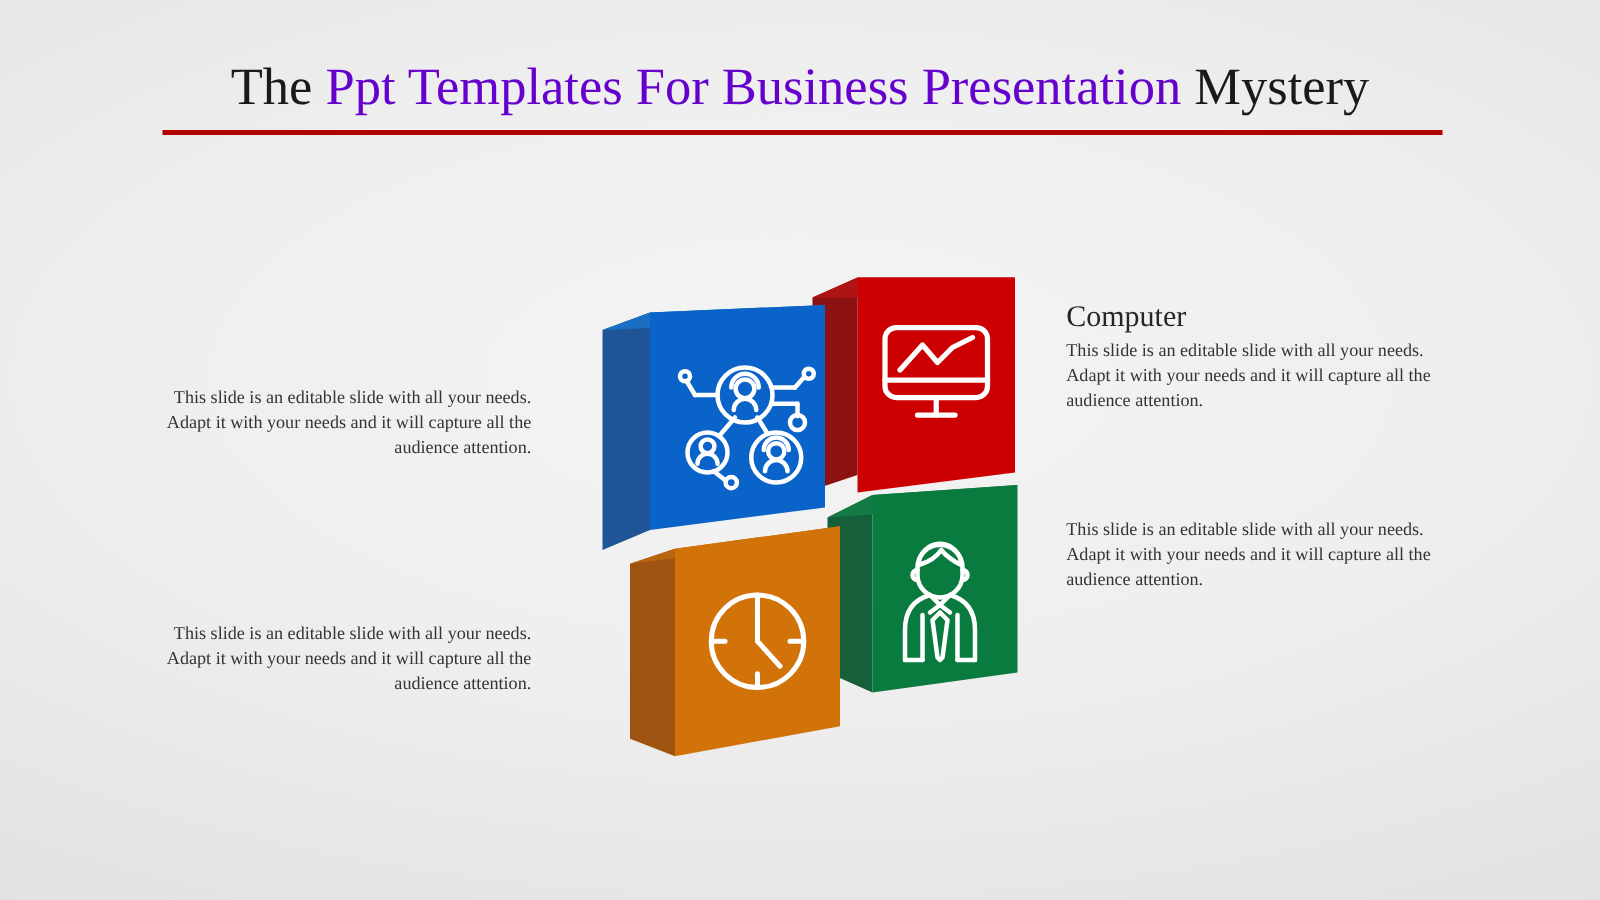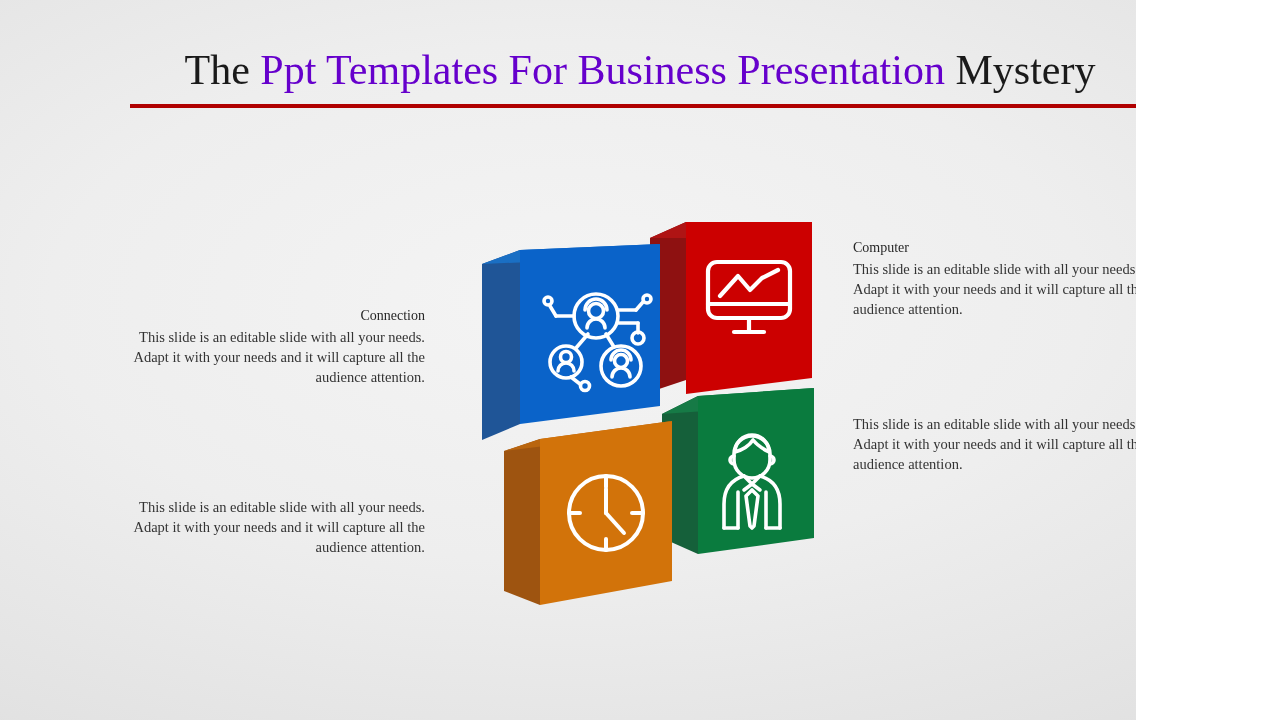--- a/index.html
+++ b/index.html
@@ -8,21 +8,21 @@
   }
   body {
     width: 1280px;
     height: 720px;
     overflow: hidden;
     font-family: "Liberation Serif", "DejaVu Serif", serif;
   }
 
   #slide {
     position: relative;
-    width: 1136px;
+    width: 1280px;
     height: 720px;
     background:
       radial-gradient(ellipse 120% 95% at 50% 42%, #f4f4f4 0%, #eeeeee 38%, #e3e3e3 70%, #d8d8d8 100%);
     overflow: hidden;
   }
 
   
   #title-block {
     position: absolute;
     left: 0;
@@ -49,21 +49,21 @@
     height: 4px;
     background: #b00000;
   }
 
   
   .text-block {
     position: absolute;
     width: 315px;
   }
   .text-block .tb-title {
-    font-size: 14px;
+    font-size: 24px;
     color: #262626;
     margin: 0 0 2px 0;
     font-weight: normal;
     line-height: 1.2;
   }
   .text-block .tb-body {
     font-size: 14.5px;
     color: #333333;
     line-height: 1.38;
     margin: 0;
@@ -93,21 +93,20 @@
 <body>
 
 <div id="slide">
 
   <div id="title-block">
     <h1 id="page-title"><span>The </span><span class="accent">Ppt Templates For Business Presentation</span><span> Mystery</span></h1>
   </div>
   <div id="title-rule"></div>
 
   <div class="text-block align-right" id="block-connection">
-    <h2 class="tb-title">Connection</h2>
     <p class="tb-body">This slide is an editable slide with all your needs. Adapt it with your needs and it will capture all the audience attention.</p>
   </div>
 
   <div class="text-block align-right" id="block-clock">
     <p class="tb-body">This slide is an editable slide with all your needs. Adapt it with your needs and it will capture all the audience attention.</p>
   </div>
 
   <div class="text-block align-left" id="block-computer">
     <h2 class="tb-title">Computer</h2>
     <p class="tb-body">This slide is an editable slide with all your needs. Adapt it with your needs and it will capture all the audience attention.</p>

